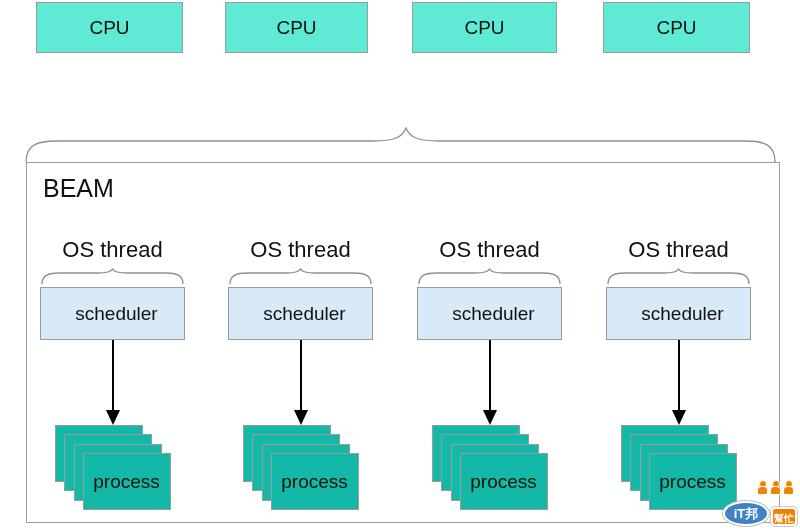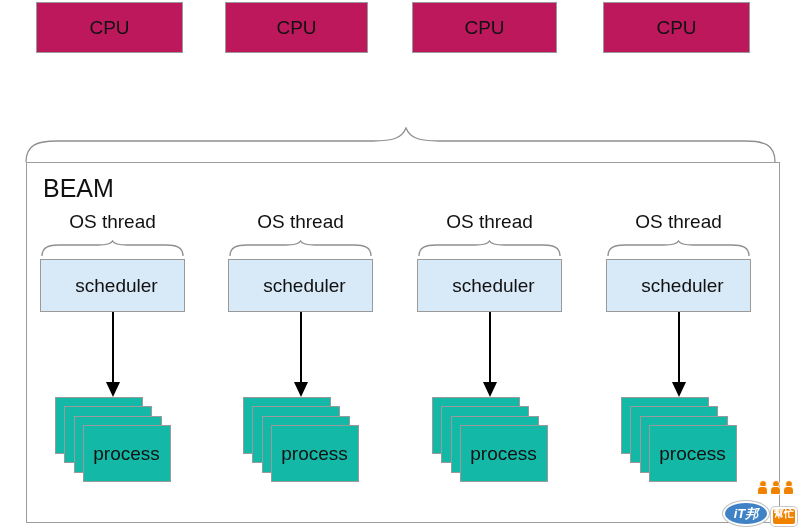--- a/index.html
+++ b/index.html
@@ -4,21 +4,21 @@
 <style>
   * { margin:0; padding:0; box-sizing:border-box; }
   html,body { background:#fff; }
   .canvas{
     position:relative; width:800px; height:530px; background:#ffffff;
     font-family:"Liberation Sans", sans-serif; color:#111; overflow:hidden;
   }
   
   .cpu-box{
     position:absolute; top:2px; height:51px;
-    background:#be185d; border:1px solid #9a9a9a;
+    background:#5eead4; border:1px solid #9a9a9a;
     display:flex; align-items:center; justify-content:center;
     font-size:19px;
   }
   .cpu-0{left:36px;  width:147px;}
   .cpu-1{left:225px; width:143px;}
   .cpu-2{left:412px; width:145px;}
   .cpu-3{left:603px; width:147px;}
 
   
   .os-process-label{
@@ -34,21 +34,21 @@
   }
   .beam-title{ position:absolute; left:16px; top:11px; font-size:25px; }
 
   
   .column{
     position:absolute; top:211px; width:145px;
     display:flex; flex-direction:column; align-items:center;
   }
   .col-0{left:40px;} .col-1{left:228px;} .col-2{left:417px;} .col-3{left:606px;}
 
-  .thread-label{ font-size:19px; line-height:21px; height:21px; white-space:nowrap; }
+  .thread-label{ font-size:22px; line-height:21px; height:21px; white-space:nowrap;margin-top:28px; }
   .small-brace{ margin-top:8px; display:block; }
   .scheduler-box{
     margin-top:2px; width:145px; height:53px;
     background:#d8e9f8; border:1px solid #9a9a9a;
     display:flex; align-items:center; justify-content:center;
     font-size:19px;
     padding-left:8px;
   }
   .arrow{ display:flex; flex-direction:column; align-items:center; height:85px; }
   .arrow-line{ width:2px; flex:1; background:#000; }
@@ -76,27 +76,27 @@
   }
   .wm-figure::after{
     content:""; position:absolute; left:1px; top:6px; width:9px; height:7px;
     border-radius:4px 4px 2px 2px; background:#f08200; border:1px solid #fff;
   }
   .wm-ellipse{
     position:absolute; left:0; top:21px; width:46px; height:25px;
     border-radius:50%; background:#3f82c5; border:2px solid #fff;
     box-shadow:0 0 0 1px #c0c0c0;
     display:flex; align-items:center; justify-content:center;
-    color:#fff; font-weight:bold; font-style:italic; font-size:13px; line-height:1;
+    color:#fff; font-weight:bold; font-size:13px; line-height:1;
   }
   .wm-badge{
     position:absolute; right:0; bottom:2px; width:26px; height:19px;
     background:#f08200; border:2px solid #fff; border-radius:4px;
     box-shadow:0 0 0 1px #c9c9c9;
-    display:flex; align-items:flex-start; justify-content:center;
+    display:flex; align-items:flex-end; justify-content:center;
     color:#fff; font-size:10px; font-weight:bold; line-height:1;margin-left:36px;
   }
 </style>
 </head>
 <body>
 
 <div class="canvas">
 
   <div class="cpu-box cpu-0">
       <span>CPU</span>

